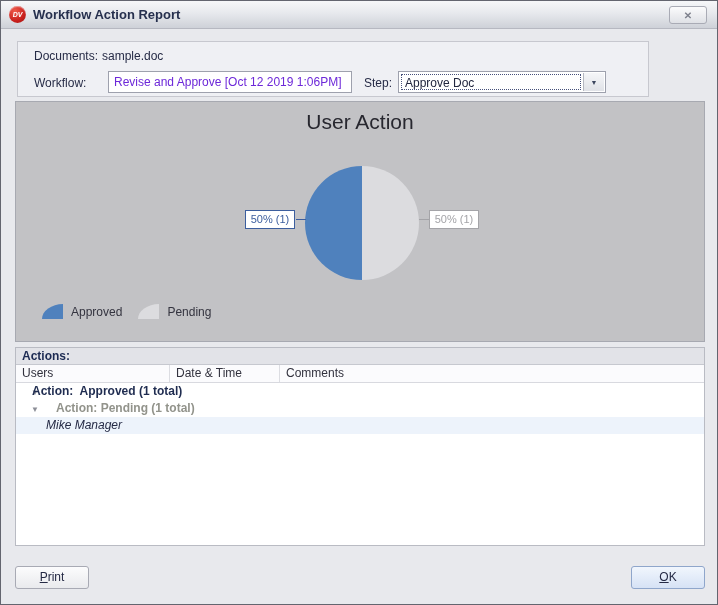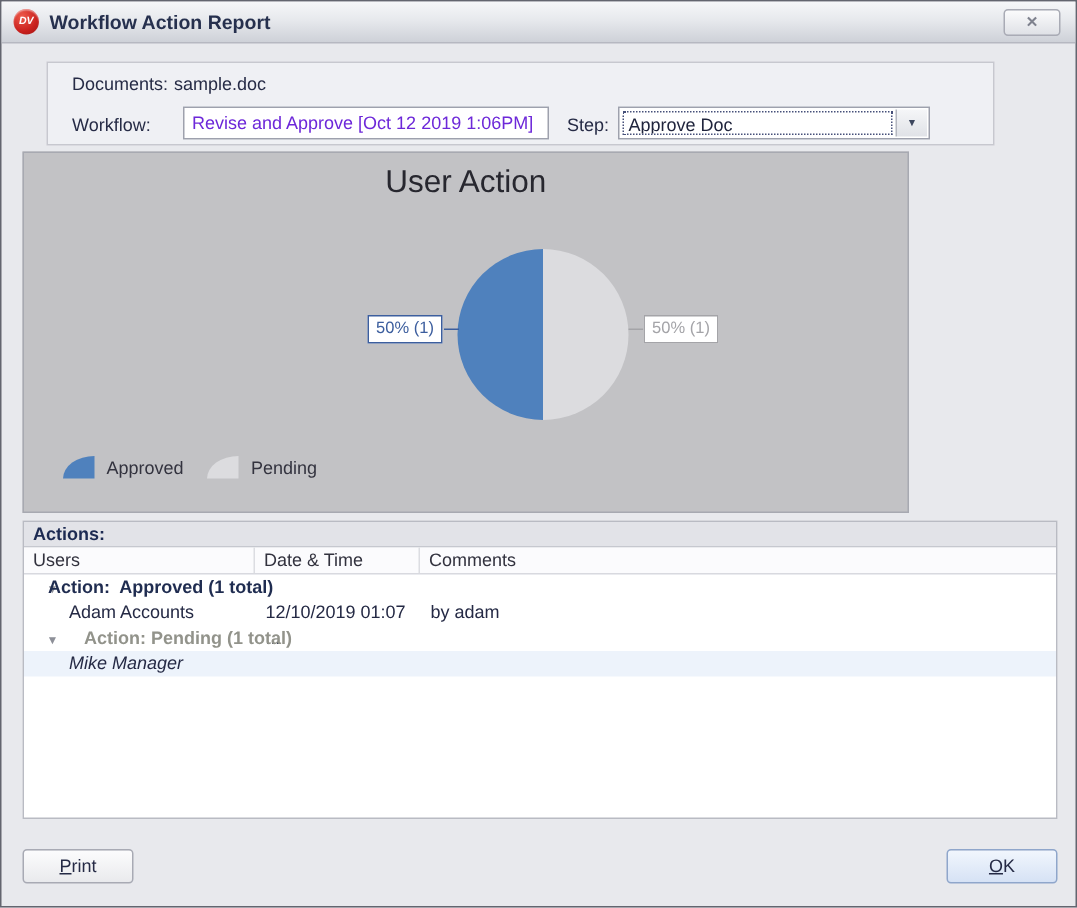--- a/index.html
+++ b/index.html
@@ -18,42 +18,42 @@
               color:#fff; font-size:7px; font-weight:bold; font-style:italic;
               display:flex; align-items:center; justify-content:center;
               box-shadow:inset 0 1px 1px rgba(255,255,255,.5); }
   .title-text { position:absolute; left:32px; top:6px; font-size:13px; font-weight:bold; color:#26304e; }
   .close-btn { position:absolute; right:10px; top:5px; width:38px; height:18px;
                background:linear-gradient(#fbfbfc,#dfe1e6); border:1px solid #a9abb5; border-radius:3px;
                display:flex; align-items:center; justify-content:center;
                color:#7e818d; font-size:10px; font-weight:bold; cursor:pointer; }
 
   
-  .groupbox { position:absolute; left:30px; top:40px; width:632px; height:56px;
+  .groupbox { position:absolute; left:16px; top:40px; width:632px; height:56px;
               background:#eff0f4; border:1px solid #c7c8cf; }
   .lbl { position:absolute; color:#262b46; }
   .documents-label { left:16px; top:7px; }
   .documents-value { left:84px; top:7px; }
   .workflow-label { left:16px; top:34px; }
   .workflow-box { position:absolute; left:90px; top:29px; width:244px; height:22px;
                   background:#fff; border:1px solid #9ea1ad; line-height:20px; padding-left:5px;
                   color:#6d28d9; overflow:hidden; white-space:nowrap; }
   .step-label { left:346px; top:34px; }
   .step-combo { position:absolute; left:380px; top:29px; width:208px; height:22px;
                 background:#fff; border:1px solid #9ea1ad; }
   .step-combo-text { position:absolute; left:2px; top:2px; right:24px; bottom:2px;
                      border:1px dotted #46507a; line-height:16px; padding-left:3px; color:#20253d;
                      white-space:nowrap; overflow:hidden; }
   .combo-arrow-btn { position:absolute; right:1px; top:1px; width:21px; height:18px;
                      background:linear-gradient(#f5f6f8,#e0e2e7); border-left:1px solid #b4b7c0;
                      display:flex; align-items:center; justify-content:center;
                      font-size:7px; color:#3c465e; cursor:pointer; }
 
   
-  .chart-panel { position:absolute; left:14px; top:100px; width:591px; height:241px;
+  .chart-panel { position:absolute; left:14px; top:100px; width:690px; height:241px;
                  background:#c2c2c5; border:1px solid #a7a9b1; }
   .chart-title { position:absolute; left:0; top:8px; width:100%; text-align:center;
                  font-size:21px; color:#27272f; }
   .pie { position:absolute; left:289px; top:64px; width:114px; height:114px; border-radius:50%; }
   .pie-label { position:absolute; width:50px; height:19px; background:#fff; border:1px solid;
                font-size:11px; text-align:center; line-height:17px; }
   .pie-label-left  { left:229px; top:108px; }
   .pie-label-right { left:413px; top:108px; }
   .leader { position:absolute; height:1px; top:117px; }
   .leader-left  { left:280px; width:10px; }
@@ -141,25 +141,20 @@
     <div class="col-header">
       <div>Users</div>
       <div>Date &amp; Time</div>
       <div>Comments</div>
     </div>
 
     <div class="grid-row group-row" style="grid-template-columns:auto;">
       <div><span class="group-arrow">▼</span><span style="color: rgb(31, 44, 80);">Action:  Approved (1 total)</span></div>
     </div>
 
-    <div class="grid-row">
-      <div class="cell-user">Adam Accounts</div>
-      <div class="cell-date">12/10/2019 01:07 ...</div>
-      <div class="cell-comments">by adam</div>
-    </div>
 
     <div class="grid-row group-row" style="grid-template-columns: auto; color: rgb(146, 147, 139);">
       <div><span class="group-arrow">▼</span><span style="color: rgb(146, 147, 139); margin-left: 24px;">Action: Pending (1 total)</span></div>
     </div>
 
     <div class="grid-row row-alt">
       <div class="cell-user">Mike Manager</div>
       <div class="cell-date"></div>
       <div class="cell-comments"></div>
     </div>

